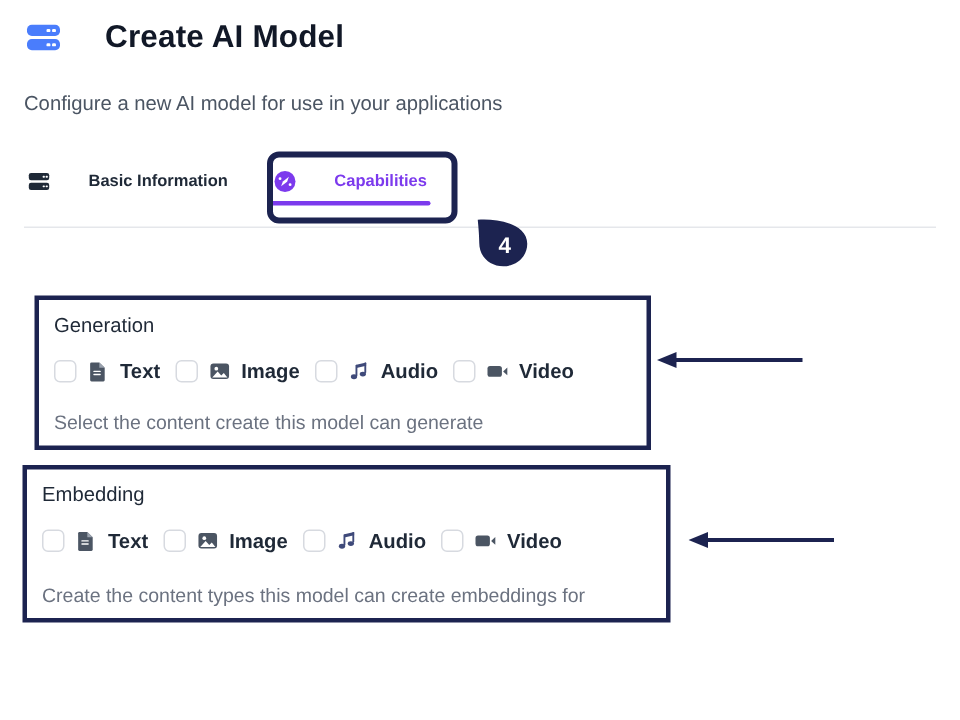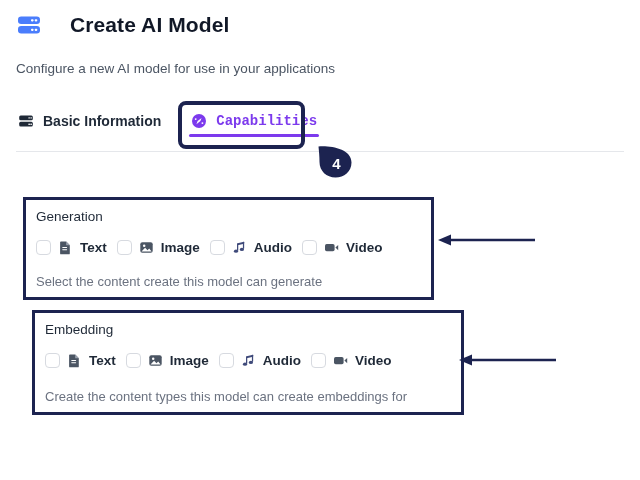--- a/index.html
+++ b/index.html
@@ -52,40 +52,39 @@
     position: absolute;
     left: 16px;
     top: 110px;
     display: flex;
     align-items: flex-start;
     gap: 0;
   }
   .tab {
     display: flex;
     align-items: center;
-    gap: 9px;
+    gap: 25px;
     padding: 3px 2px 12px 2px;
-    font-size: 14px;
+    font-size: 11px;
     font-weight: bold;
     color: #1f2937;
     white-space: nowrap;
     position: relative;
     background: transparent;
   }
   .tab .tab-icon {
     width: 16px;
     height: 16px;
     display: block;
     flex: none;
   }
   .tab-gap-a { width: 26px; }
   .tab-gap-b { width: 40px; }
   .tab.active {
     color: #7c3aed;
-    font-family: Liberation Mono, monospace;
   }
   .tab.active .tab-underline {
     position: absolute;
     left: 0;
     right: 0;
     bottom: 4px;
     height: 3px;
     background: #7c3aed;
     border-radius: 2px;
   }
@@ -106,21 +105,21 @@
     border: 3px solid #1c2350;
     border-radius: 0;
   }
   #card-generation {
     left: 23px;
     top: 197px;
     width: 411px;
     height: 103px;
   }
   #card-embedding {
-    left: 32px;
+    left: 15px;
     top: 310px;
     width: 432px;
     height: 105px;
   }
   .card-title {
     position: absolute;
     left: 10px;
     top: 9px;
     font-size: 13.5px;
     color: #1f2937;

